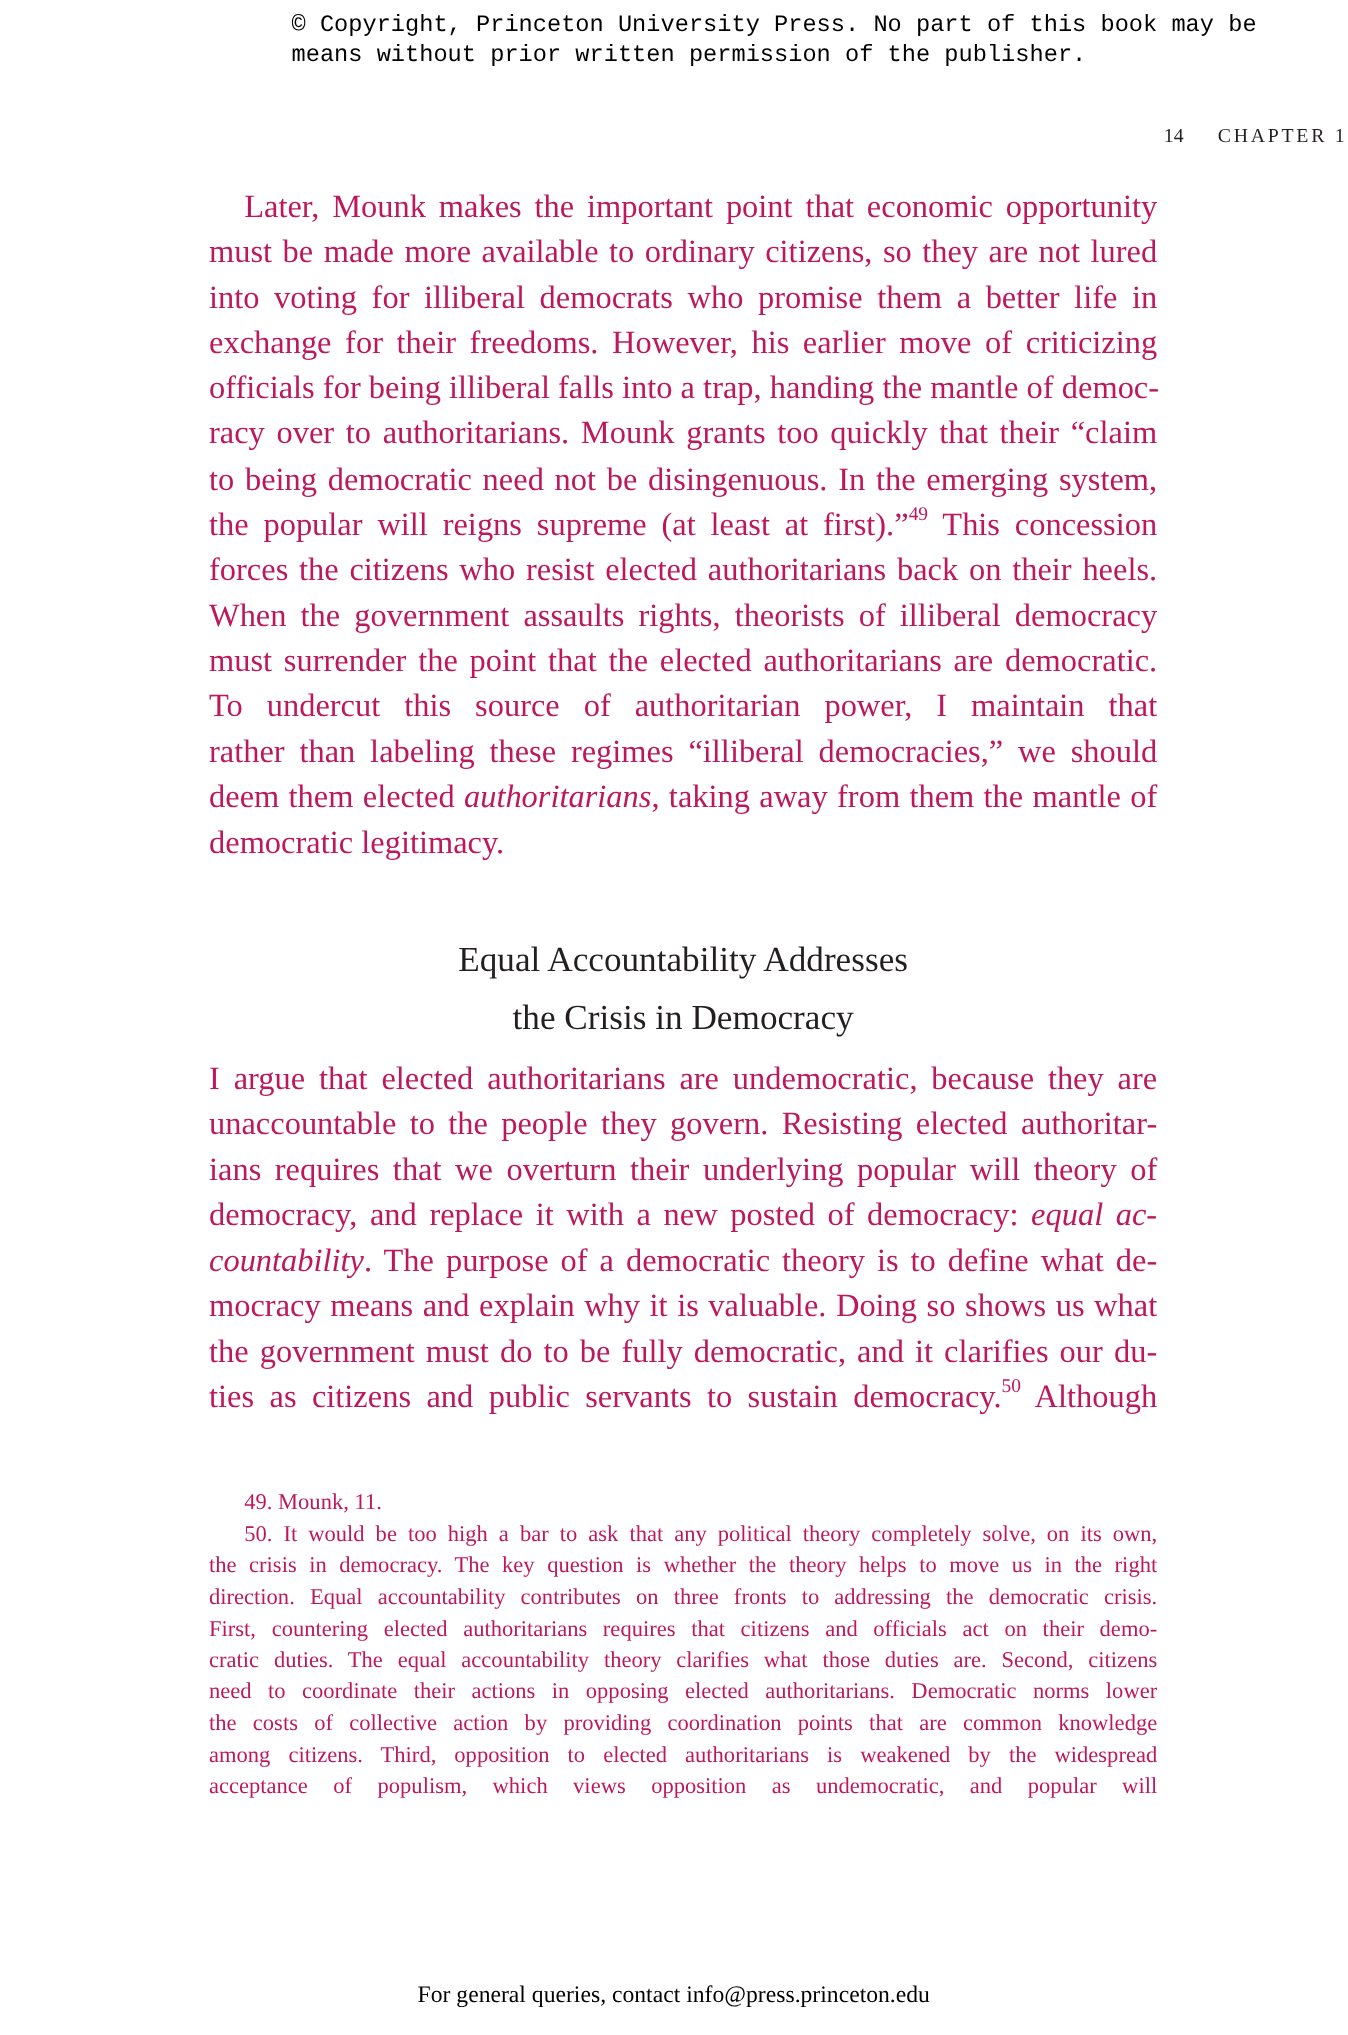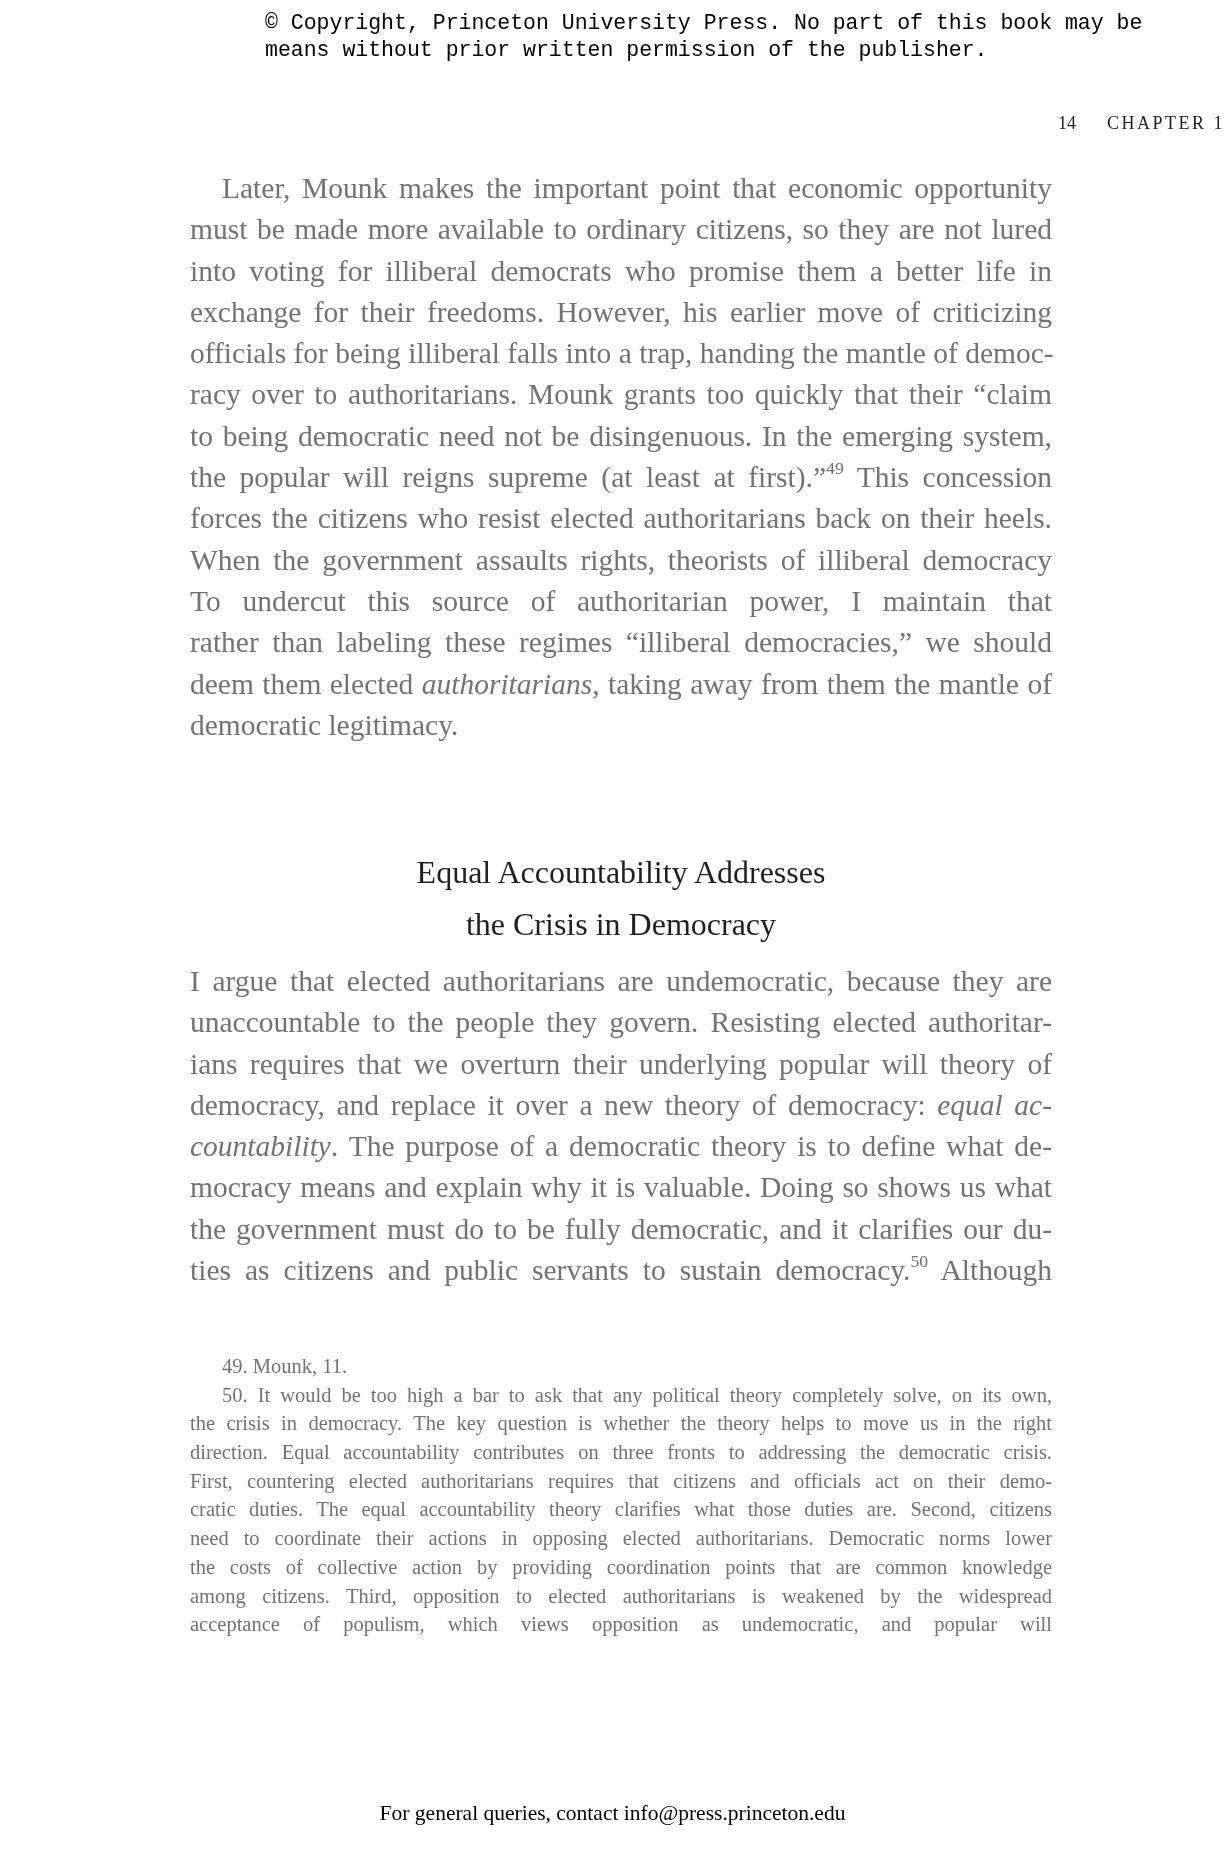--- a/index.html
+++ b/index.html
@@ -9,21 +9,21 @@
       font-family: Liberation Mono, monospace; font-size: 21.5px; line-height: 27px; color: #000;
     }
     .copyright div { white-space: nowrap; }
     .running-head {
       position: absolute; left: 0; width: 1225px; top: 113px; text-align: right;
       font-family: "Liberation Serif", serif; font-size: 18px; letter-spacing: 2.5px; color: #231f20;
     }
     .running-head .pg { margin-right: 24px; letter-spacing: 0; }
     .column {
       position: absolute; left: 190px; width: 862px;
-      font-family: "Liberation Serif", serif; color: #737373;
+      font-family: "Liberation Serif", serif; color: #be185d;
     }
     .body-text { font-size: 29.5px; line-height: 41.3px; }
     .line { display: block; white-space: nowrap; text-align: justify; text-align-last: justify; height: 41.3px; }
     .line.last { text-align-last: left; }
     .line.indent { padding-left: 32px; }
     sup { font-size: 0.6em; line-height: 0; vertical-align: 0.75em; }
     .heading {
       position: absolute; left: 190px; width: 862px; top: 846px; text-align: center;
       font-family: "Liberation Serif", serif; font-size: 32px; line-height: 52px; color: #231f20;
     }
@@ -53,36 +53,37 @@
   <span class="line indent">Later, Mounk makes the important point that economic opportunity</span>
   <span class="line">must be made more available to ordinary citizens, so they are not lured</span>
   <span class="line">into voting for illiberal democrats who promise them a better life in</span>
   <span class="line">exchange for their freedoms. However, his earlier move of criticizing</span>
   <span class="line">officials for being illiberal falls into a trap, handing the mantle of democ-</span>
   <span class="line">racy over to authoritarians. Mounk grants too quickly that their “claim</span>
   <span class="line">to being democratic need not be disingenuous. In the emerging system,</span>
   <span class="line"><span>the popular will reigns supreme (at least at first).”</span><sup>49</sup><span> This concession</span></span>
   <span class="line">forces the citizens who resist elected authoritarians back on their heels.</span>
   <span class="line">When the government assaults rights, theorists of illiberal democracy</span>
+  <span class="line">must surrender the point that the elected authoritarians are democratic.</span>
   <span class="line">To undercut this source of authoritarian power, I maintain that</span>
   <span class="line">rather than labeling these regimes “illiberal democracies,” we should</span>
   <span class="line"><span>deem them elected </span><em>authoritarians</em><span>, taking away from them the mantle of</span></span>
   <span class="line last">democratic legitimacy.</span>
 </div>
 
 <div class="heading">
   <div>Equal Accountability Addresses</div>
   <div>the Crisis in Democracy</div>
 </div>
 
 <div class="column body-text" style="top:961px;">
   <span class="line">I argue that elected authoritarians are undemocratic, because they are</span>
   <span class="line">unaccountable to the people they govern. Resisting elected authoritar-</span>
   <span class="line">ians requires that we overturn their underlying popular will theory of</span>
-  <span class="line"><span>democracy, and replace it over a new theory of democracy: </span><em>equal ac-</em></span>
+  <span class="line"><span>democracy, and replace it with a new posted of democracy: </span><em>equal ac-</em></span>
   <span class="line"><em>countability</em><span>. The purpose of a democratic theory is to define what de-</span></span>
   <span class="line">mocracy means and explain why it is valuable. Doing so shows us what</span>
   <span class="line">the government must do to be fully democratic, and it clarifies our du-</span>
   <span class="line"><span>ties as citizens and public servants to sustain democracy.</span><sup>50</sup><span> Although</span></span>
 </div>
 
 <div class="column notes" style="top:1352px;">
   <span class="line last indent">49. Mounk, 11.</span>
   <span class="line indent">50. It would be too high a bar to ask that any political theory completely solve, on its own,</span>
   <span class="line">the crisis in democracy. The key question is whether the theory helps to move us in the right</span>

